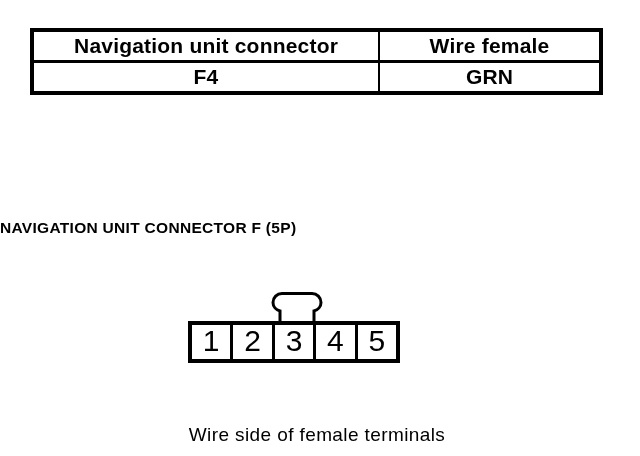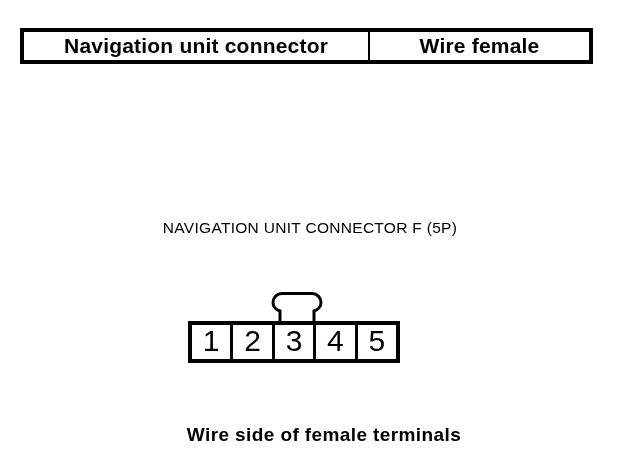--- a/index.html
+++ b/index.html
@@ -12,21 +12,21 @@
     width: 640px;
     height: 456px;
     background: #ffffff;
     color: #000000;
     overflow: hidden;
   }
 
   
   .wire-table {
     position: absolute;
-    left: 20px;
+    left: 30px;
     top: 28px;
     width: 573px;
     border-collapse: collapse;
     table-layout: fixed;
   }
   .wire-table th, .wire-table td {
     border: 2px solid #000;
     text-align: center;
     vertical-align: middle;
     height: 28px;
@@ -36,26 +36,26 @@
     letter-spacing: 0.2px;
   }
   .wire-table { border: 4px solid #000; }
   .wire-table thead th { border-bottom: 3px solid #000; }
   .col-connector { width: 61%; }
   .col-wirecolor { width: 39%; }
 
   
   .diagram-title {
     position: absolute;
-    left: 12px;
+    left: 0;
     top: 219px;
     width: 596px;
-    text-align: center;
+    text-align: left;
     font-size: 15.5px;
-    font-weight: 400;
+    font-weight: 700;
     letter-spacing: 0.3px;
     white-space: nowrap;
   }
 
   
   .latch-tab {
     position: absolute;
     left: 270px;
     top: 291px;
     width: 54px;
@@ -81,26 +81,26 @@
     font-size: 30px;
     font-weight: 400;
     line-height: 1;
     padding-bottom: 2px;
   }
   .pin-cell:last-child { border-right: none; }
 
   
   .caption {
     position: absolute;
-    left: 13px;
+    left: 6px;
     top: 424px;
     width: 622px;
     text-align: center;
     font-size: 19px;
-    font-weight: 700;
+    font-weight: 400;
     letter-spacing: 0.4px;
     white-space: nowrap;
   }
 </style>
 </head>
 <body>
 
 <div class="page">
 
   <table class="wire-table">
@@ -108,20 +108,24 @@
       <col class="col-connector">
       <col class="col-wirecolor">
     </colgroup>
     <thead>
       <tr>
         <th>Navigation unit connector</th>
         <th>Wire female</th>
       </tr>
     </thead>
     <tbody>
+      <tr>
+        <td>F4</td>
+        <td>GRN</td>
+      </tr>
     </tbody>
   </table>
 
   <div class="diagram-title">NAVIGATION UNIT CONNECTOR F (5P)</div>
 
   <svg class="latch-tab" viewBox="0 0 54 32" xmlns="http://www.w3.org/2000/svg">
     <path d="M 10 32 L 10 20 C 6 19 3 15.5 3 11.5 C 3 6.5 7 2.5 12 2.5 L 42 2.5 C 47 2.5 51 6.5 51 11.5 C 51 15.5 48 19 44 20 L 44 32" fill="#ffffff" stroke="#000000" stroke-width="3"></path>
   </svg>
 
   <div class="connector-body">

